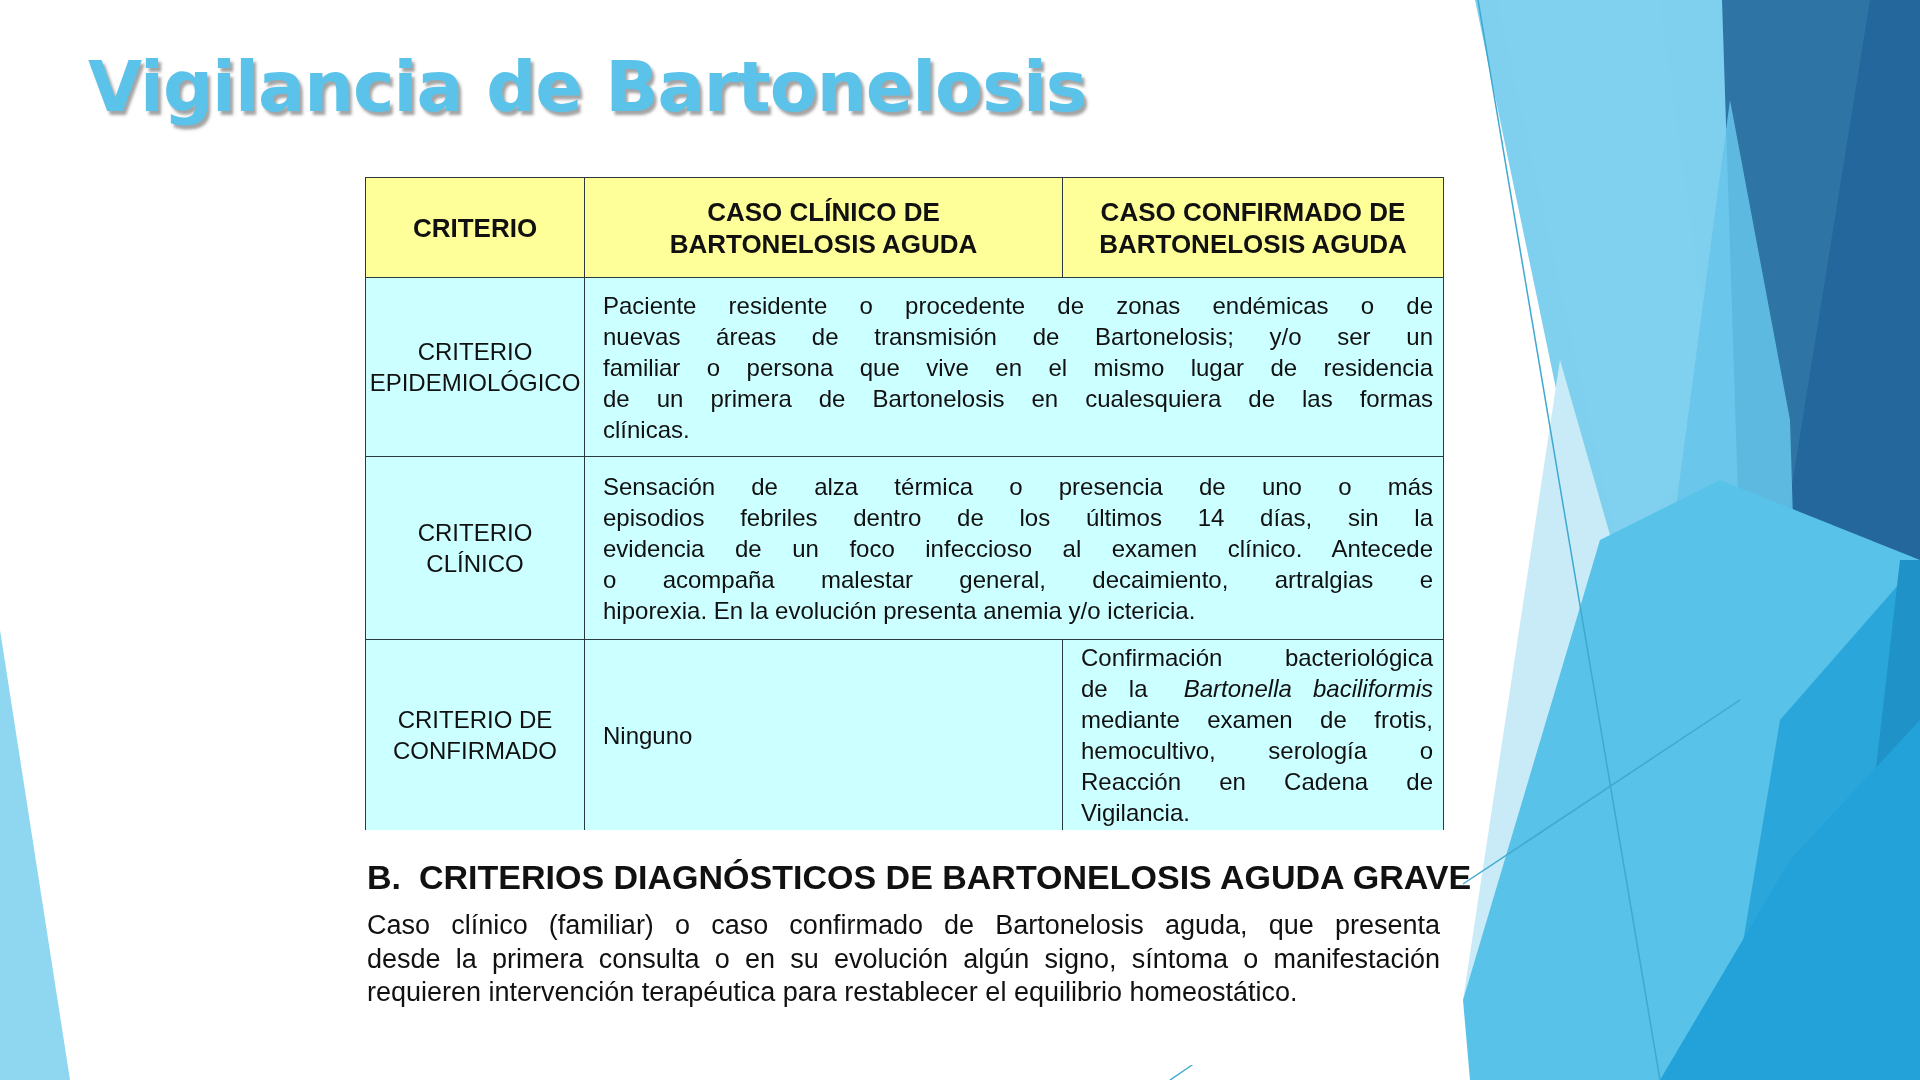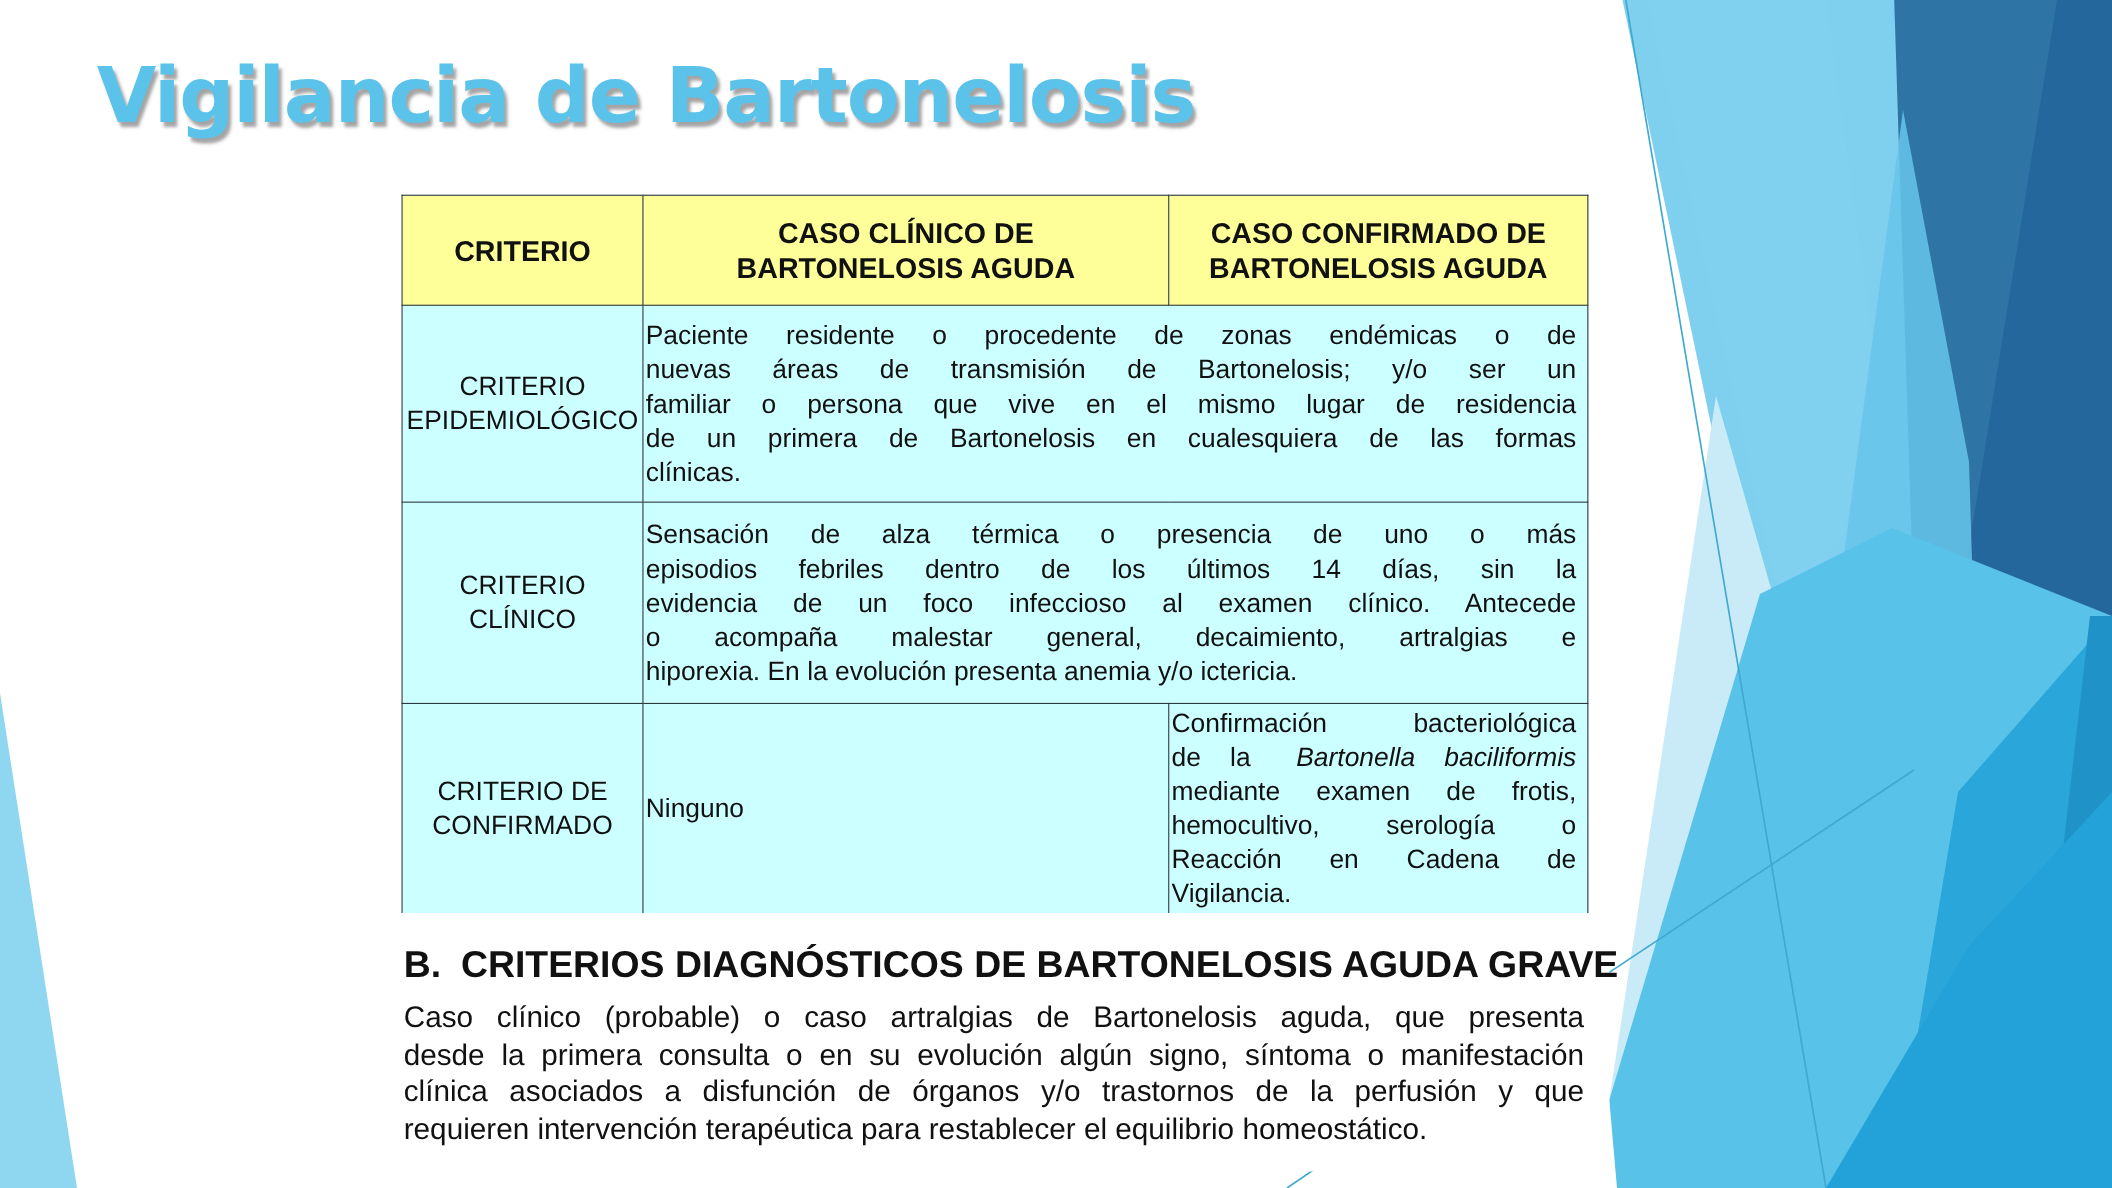--- a/index.html
+++ b/index.html
@@ -5,21 +5,21 @@
   html, body { margin:0; padding:0; }
   body { width:1920px; height:1080px; position:relative; overflow:hidden; background:#ffffff; font-family:"Liberation Sans", sans-serif; }
   .bg { position:absolute; left:0; top:0; width:1920px; height:1080px; }
   .title { position:absolute; left:88px; top:46px; margin:0; font-family:"DejaVu Sans", sans-serif; font-weight:bold; font-size:70px; letter-spacing:-1px; color:#5bc3ea; text-shadow:3px 4px 3px rgba(90,90,90,0.55); white-space:nowrap; }
   .panel { position:absolute; left:360px; top:160px; width:1103px; height:905px; background:#ffffff; }
   table.crit { position:absolute; left:365px; top:177px; border-collapse:collapse; table-layout:fixed; width:1078px; color:#111; }
   table.crit td, table.crit th { border:1.5px solid #2b3a3f; padding:0; vertical-align:middle; }
   table.crit tr.head th { background:#ffff99; height:99px; font-weight:bold; font-size:26px; line-height:32px; text-align:center; }
   table.crit td { background:#ccffff; font-size:24px; line-height:31px; }
   table.crit td.crit-name { text-align:center; }
-  table.crit td.desc { padding:0 10px 0 2px; }
+  table.crit td.desc { padding:0 10px 0 18px; }
   .jl { display:block; text-align:justify; text-align-last:justify; white-space:nowrap; }
   .jl.last { text-align-last:left; }
   tr.r1 td { height:178px; }
   tr.r2 td { height:182px; }
   tr.r3 td { height:188px; border-bottom:none; }
   .sec-b { position:absolute; left:367px; top:858px; margin:0; font-weight:bold; font-size:34px; color:#111; white-space:nowrap; }
   .sec-b .letter { display:inline-block; width:52px; }
   .sec-body { position:absolute; left:367px; top:909px; width:1073px; font-size:27px; line-height:33.5px; color:#111; }
   em { font-style:italic;margin-left:15px; }
 </style>
@@ -116,17 +116,16 @@
     </td>
   </tr>
 </tbody>
   </table>
 
 <h2 class="sec-b">
   <span class="letter">B.</span><span>CRITERIOS DIAGNÓSTICOS DE BARTONELOSIS AGUDA GRAVE</span>
 </h2>
 
 <div class="sec-body">
-  <span class="jl">Caso clínico (probable) o caso artralgias de Bartonelosis aguda, que presenta</span>
+  <span class="jl">Caso clínico (familiar) o caso confirmado de Bartonelosis aguda, que presenta</span>
   <span class="jl">desde la primera consulta o en su evolución algún signo, síntoma o manifestación</span>
-  <span class="jl">clínica asociados a disfunción de órganos y/o trastornos de la perfusión y que</span>
   <span class="jl last">requieren intervención terapéutica para restablecer el equilibrio homeostático.</span>
 </div>
 
 </body></html>

